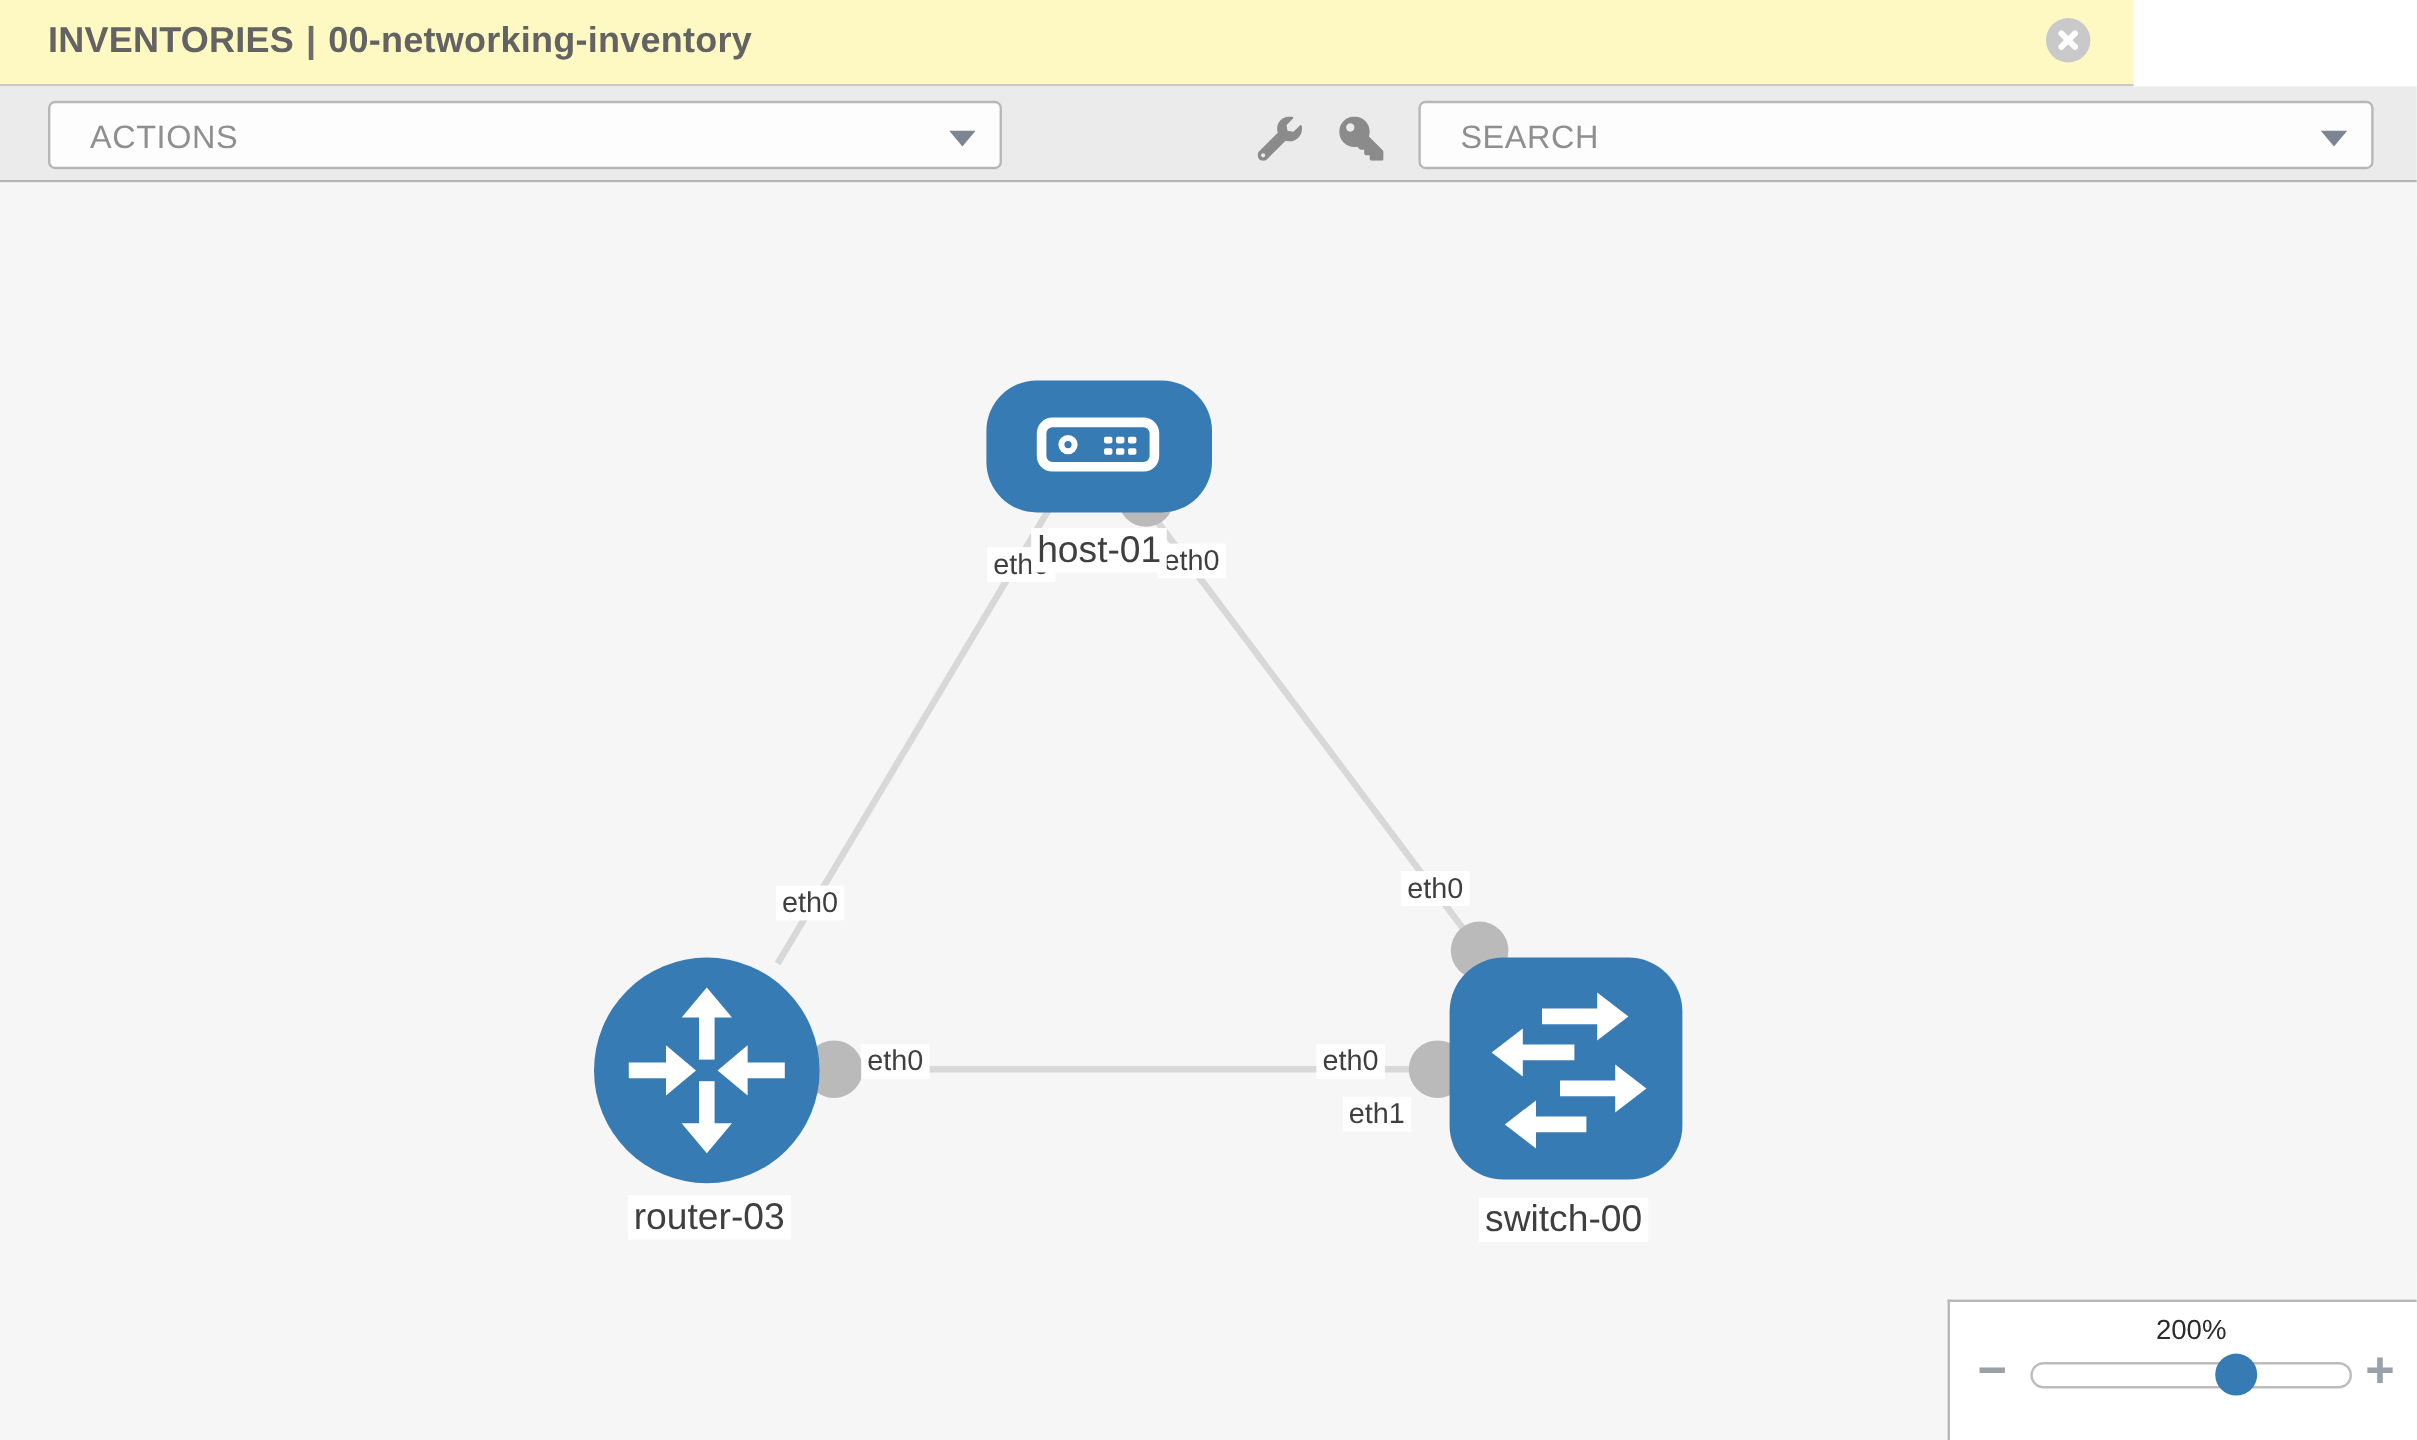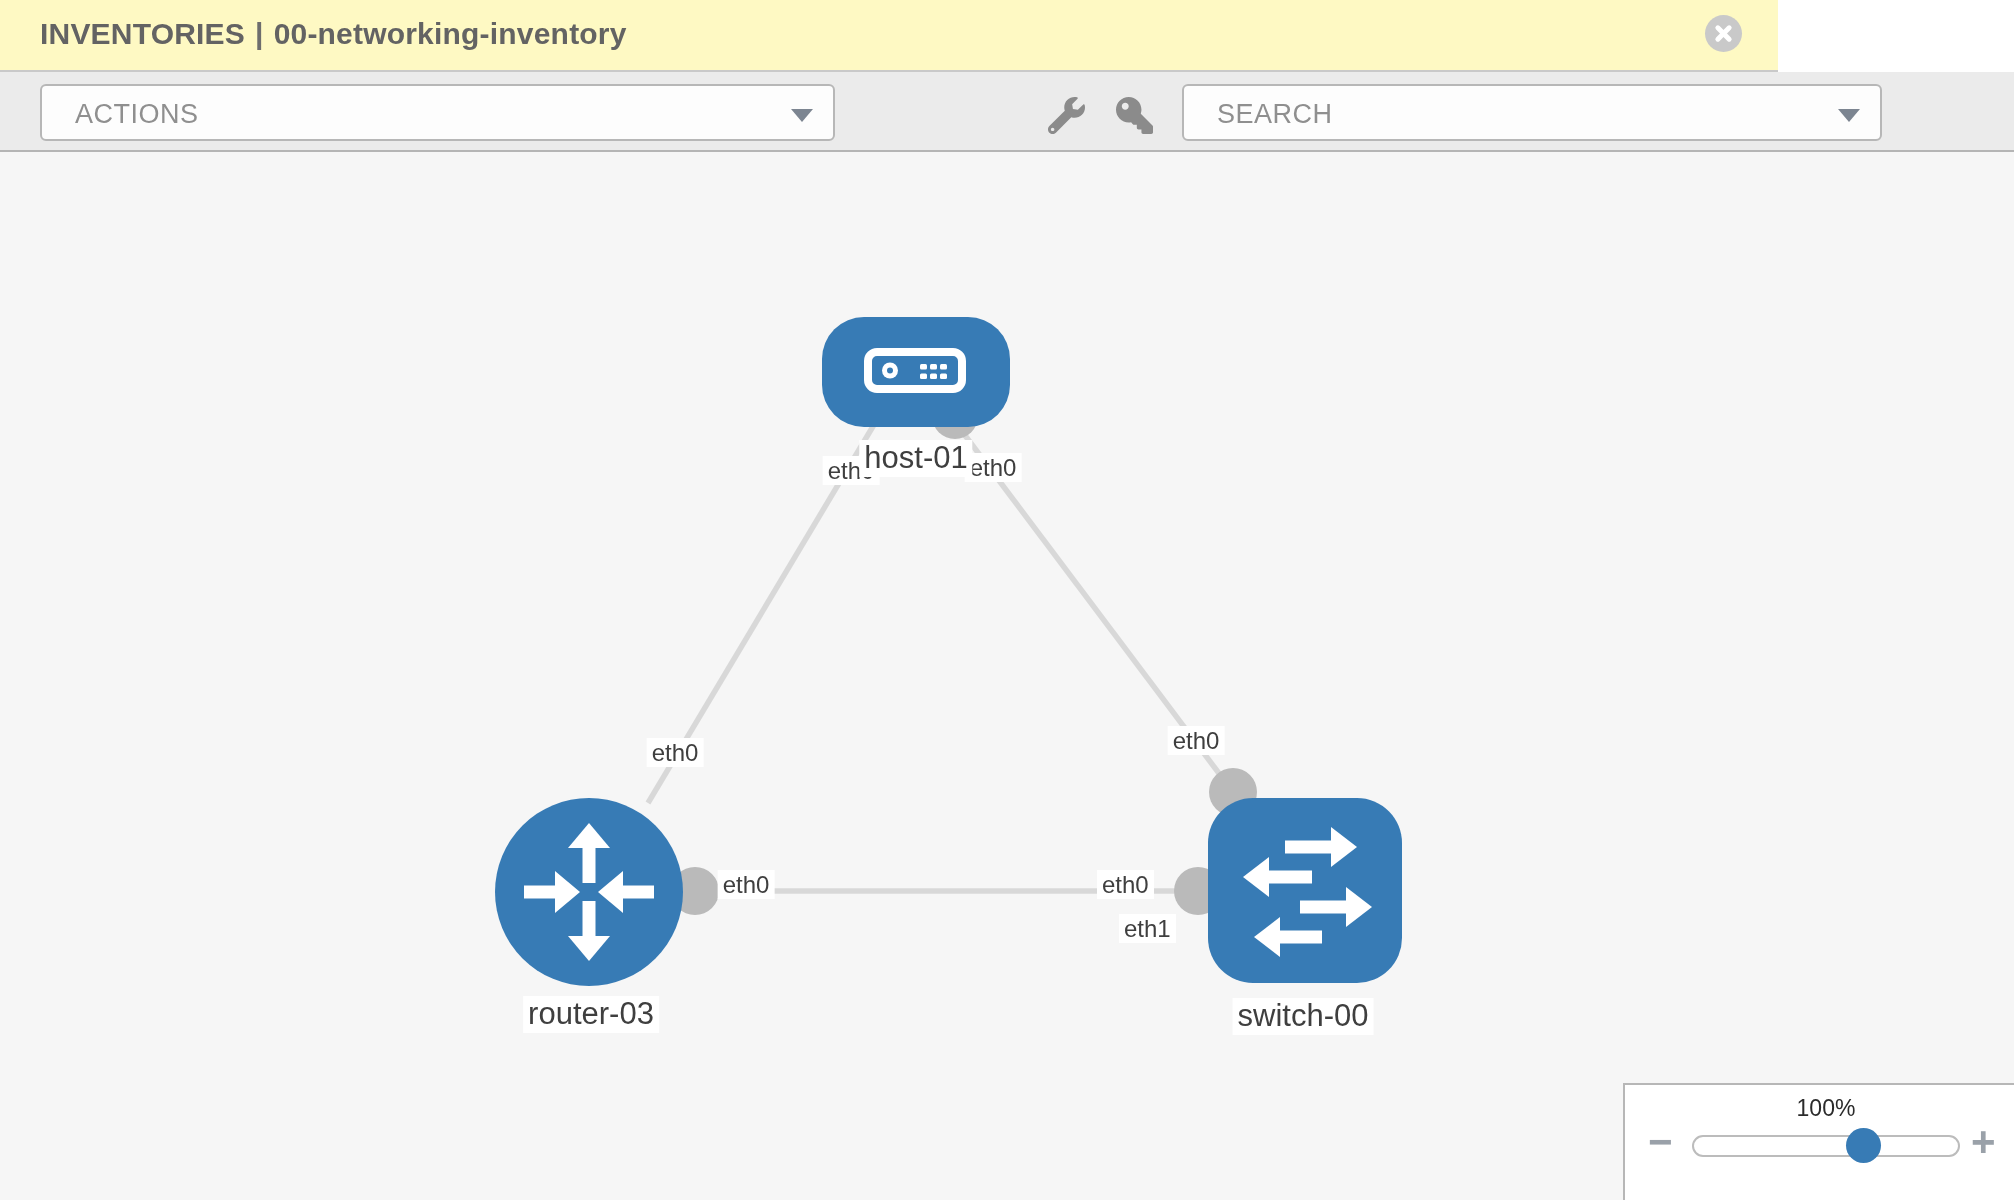--- a/index.html
+++ b/index.html
@@ -18,21 +18,21 @@
                      border-radius:2.5px; background:#ffffff; }
   .close-btn .xbar.a { transform:rotate(45deg); }
   .close-btn .xbar.b { transform:rotate(-45deg); }
 
   
   .toolbar { position:relative; width:2014px; height:80px; background:#ebebeb;
              border-bottom:2px solid #b5b5b5; }
   .dropdown { position:absolute; top:12px; height:57px; background:#fdfdfd;
               border:2px solid #b7b7b7; border-radius:6px; cursor:pointer; }
   .dropdown.actions { left:40px;  width:795px; }
-  .dropdown.search  { left:1182px; width:700px; }
+  .dropdown.search  { left:1182px; width:796px; }
   .dropdown .dd-label { position:absolute; left:17px; top:13px; font-size:27px;
                         color:#8f8f8f; letter-spacing:0.5px;margin-left:16px; }
   .dropdown .caret { position:absolute; right:20px; top:23px; width:0; height:0;
                      border-left:11px solid transparent; border-right:11px solid transparent;
                      border-top:13px solid #7c8591; }
   .tool-icon { position:absolute; top:25px; width:37px; height:37px; cursor:pointer; }
   .tool-icon.wrench { left:1048px; }
   .tool-icon.key    { left:1116px; }
   .tool-icon svg { width:100%; height:100%; }
 
@@ -160,20 +160,20 @@
 
   <div class="if-label centered" style="left:851px;  top:304px;">eth0</div>
   <div class="if-label centered" style="left:993px;  top:301px;">eth0</div>
   <div class="if-label centered" style="left:675px;  top:586px;">eth0</div>
   <div class="if-label centered" style="left:1196px; top:574px;">eth0</div>
   <div class="if-label centered" style="left:746px;  top:718px;">eth0</div>
   <div class="if-label" style="left:1097px; top:718px; z-index:2;">eth0</div>
   <div class="if-label" style="left:1119px; top:718px; z-index:3;margin-top:44px;">eth1</div>
 
   <div class="zoom-panel">
-    <div class="zoom-percent">100%</div>
+    <div class="zoom-percent">200%</div>
     <div class="zoom-minus">−</div>
     <div class="zoom-track">
       <div class="zoom-handle"></div>
     </div>
     <div class="zoom-plus">+</div>
   </div>
 </div>
 
 </body></html>

